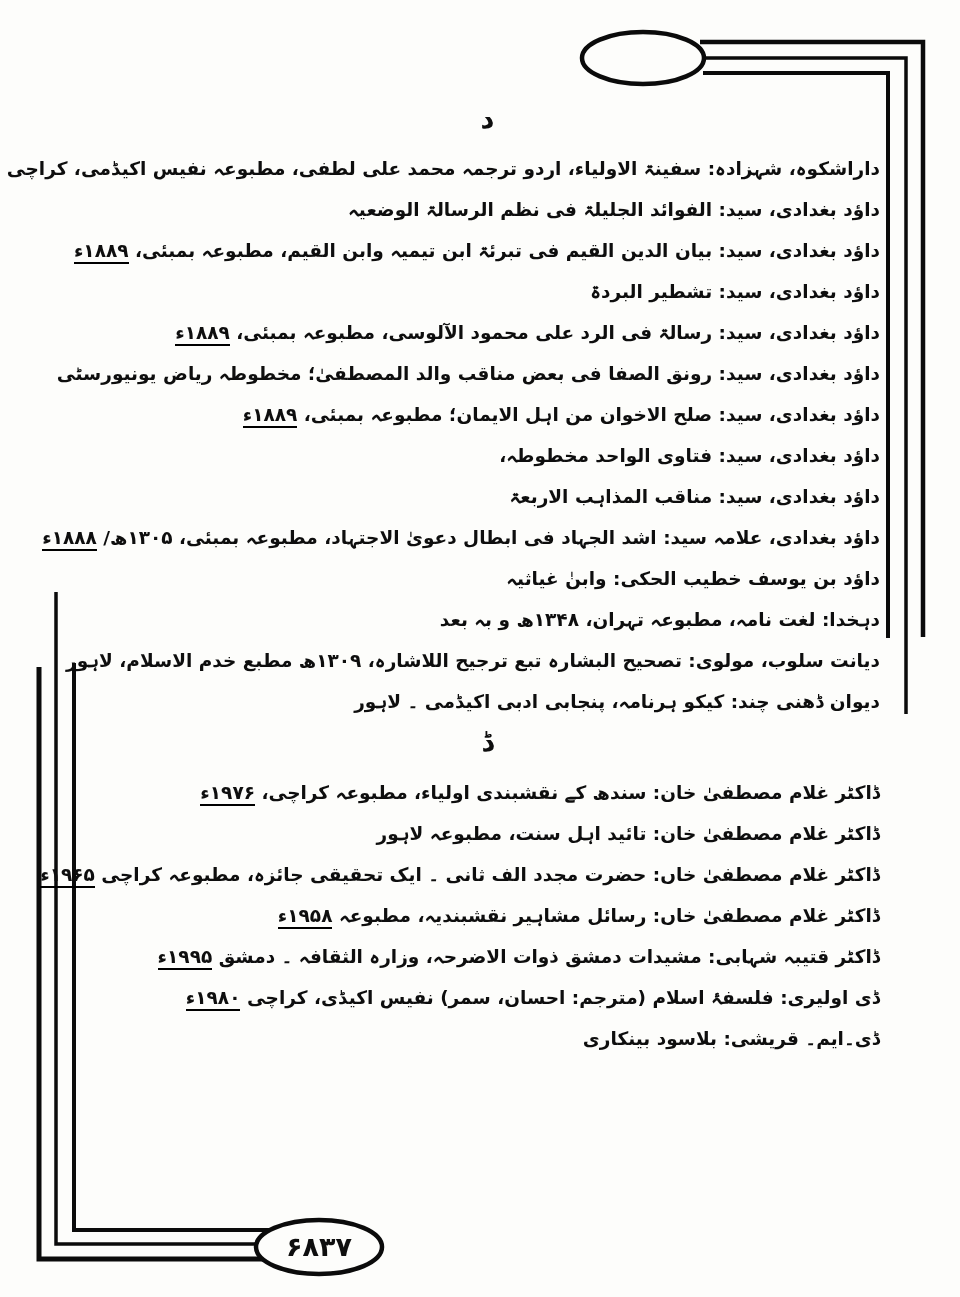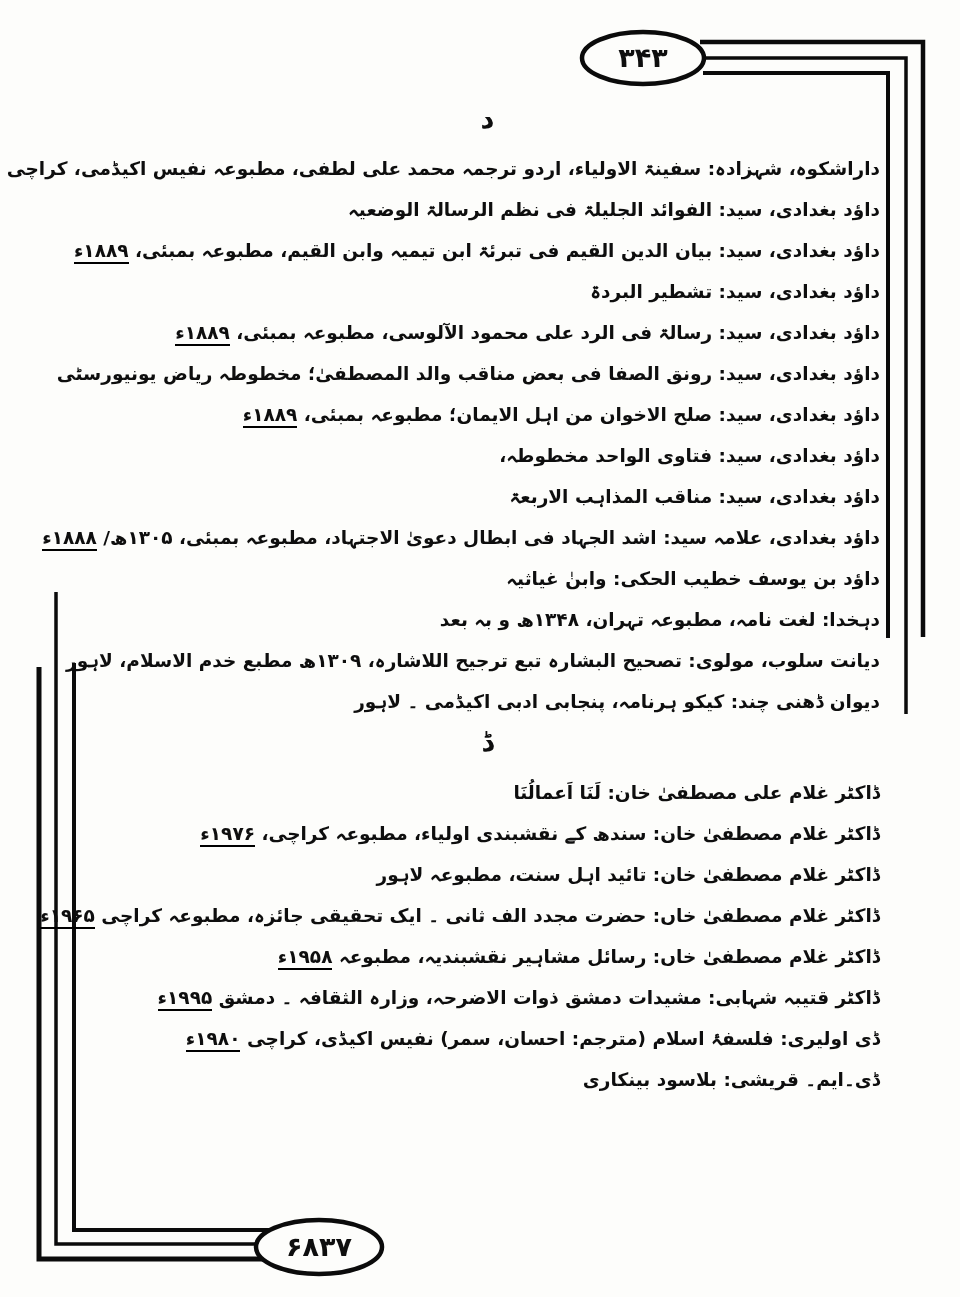--- a/index.html
+++ b/index.html
@@ -44,41 +44,39 @@
     <path d="M 703 73 L 888 73 L 888 638" fill="none" stroke="#0b0b0b" stroke-width="4"></path>
 
     <path d="M 320 1259 L 39 1259 L 39 667" fill="none" stroke="#0b0b0b" stroke-width="5"></path>
     <path d="M 300 1244 L 56 1244 L 56 592" fill="none" stroke="#0b0b0b" stroke-width="3.5"></path>
     <path d="M 280 1230 L 74 1230 L 74 663" fill="none" stroke="#0b0b0b" stroke-width="4"></path>
 
     <ellipse cx="643" cy="58" rx="61" ry="26" fill="#fdfdfb" stroke="#0b0b0b" stroke-width="4.5"></ellipse>
     <ellipse cx="319" cy="1247" rx="63" ry="27" fill="#fdfdfb" stroke="#0b0b0b" stroke-width="4.5"></ellipse>
   </svg>
 
-  <div class="oval-num top">۳۴۳</div>
   <div class="oval-num bottom">۶۸۳۷</div>
 
   <main class="biblio">
       <div class="section-letter">د</div>
       <div class="entry">داراشکوہ، شہزادہ: سفینۃ الاولیاء، اردو ترجمہ محمد علی لطفی، مطبوعہ نفیس اکیڈمی، کراچی <span class="year">۱۹۷۵ء</span></div>
       <div class="entry">داؤد بغدادی، سید: الفوائد الجلیلۃ فی نظم الرسالۃ الوضعیہ</div>
       <div class="entry">داؤد بغدادی، سید: بیان الدین القیم فی تبرئۃ ابن تیمیہ وابن القیم، مطبوعہ بمبئی، <span class="year">۱۸۸۹ء</span></div>
       <div class="entry">داؤد بغدادی، سید: تشطیر البردۃ</div>
       <div class="entry">داؤد بغدادی، سید: رسالۃ فی الرد علی محمود الآلوسی، مطبوعہ بمبئی، <span class="year">۱۸۸۹ء</span></div>
       <div class="entry">داؤد بغدادی، سید: رونق الصفا فی بعض مناقب والد المصطفیٰ؛ مخطوطہ ریاض یونیورسٹی</div>
       <div class="entry">داؤد بغدادی، سید: صلح الاخوان من اہل الایمان؛ مطبوعہ بمبئی، <span class="year">۱۸۸۹ء</span></div>
       <div class="entry">داؤد بغدادی، سید: فتاوی الواحد مخطوطہ،</div>
       <div class="entry">داؤد بغدادی، سید: مناقب المذاہب الاربعۃ</div>
       <div class="entry">داؤد بغدادی، علامہ سید: اشد الجہاد فی ابطال دعویٰ الاجتہاد، مطبوعہ بمبئی، ۱۳۰۵ھ/ <span class="year">۱۸۸۸ء</span></div>
       <div class="entry">داؤد بن یوسف خطیب الحکی: وابنٰ غیاثیہ</div>
       <div class="entry">دہخدا: لغت نامہ، مطبوعہ تہران، ۱۳۴۸ھ و بہ بعد</div>
       <div class="entry">دیانت سلوب، مولوی: تصحیح البشارہ تبع ترجیح اللاشارہ، ۱۳۰۹ھ مطبع خدم الاسلام، لاہور</div>
       <div class="entry">دیوان ڈھنی چند: کیکو ہرنامہ، پنجابی ادبی اکیڈمی ۔ لاہور</div>
       <div class="section-letter">ڈ</div>
-      <div class="entry">ڈاکٹر غلام علی مصطفیٰ خان: لَنَا اَعمالُنَا</div>
       <div class="entry">ڈاکٹر غلام مصطفیٰ خان: سندھ کے نقشبندی اولیاء، مطبوعہ کراچی، <span class="year">۱۹۷۶ء</span></div>
       <div class="entry">ڈاکٹر غلام مصطفیٰ خان: تائید اہل سنت، مطبوعہ لاہور</div>
       <div class="entry">ڈاکٹر غلام مصطفیٰ خاں: حضرت مجدد الف ثانی ۔ ایک تحقیقی جائزہ، مطبوعہ کراچی <span class="year">۱۹۶۵ء</span></div>
       <div class="entry">ڈاکٹر غلام مصطفیٰ خاں: رسائل مشاہیر نقشبندیہ، مطبوعہ <span class="year">۱۹۵۸ء</span></div>
       <div class="entry">ڈاکٹر قتیبہ شہابی: مشیدات دمشق ذوات الاضرحہ، وزارہ الثقافہ ۔ دمشق <span class="year">۱۹۹۵ء</span></div>
       <div class="entry">ڈی اولیری: فلسفۂ اسلام (مترجم: احسان، سمر) نفیس اکیڈی، کراچی <span class="year">۱۹۸۰ء</span></div>
       <div class="entry">ڈی۔ایم۔ قریشی: بلاسود بینکاری</div>
     </main>
 
 </div>

